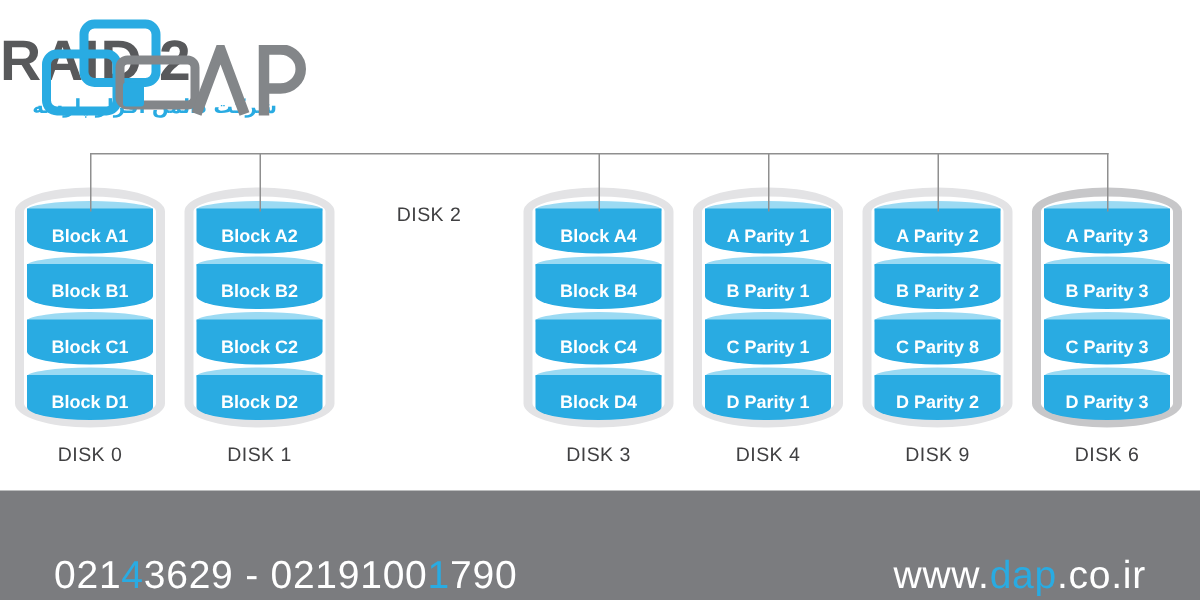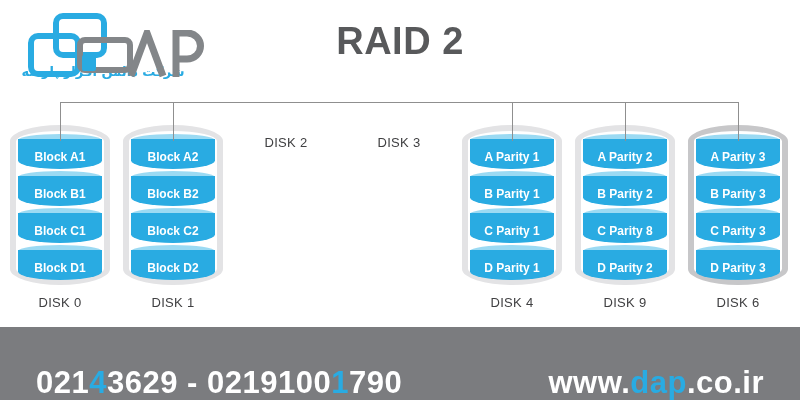--- a/index.html
+++ b/index.html
@@ -15,21 +15,21 @@
   .sq-left{left:8px; top:29px;width:53px;height:44px;border:6px solid #29abe2;border-radius:10px;z-index:2;}
   .sq-gray{left:57px;top:33px;width:56px;height:36px;border:6px solid #838689;border-radius:8px;z-index:3;}
   .sq-tab {left:62px;top:51px;width:14px;height:16px;background:#29abe2;border-radius:2px;z-index:4;}
   .logo-letters{position:absolute;left:108px;top:26px;width:76px;height:48px;z-index:3;}
   .logo-caption{
     position:absolute;left:0;right:4px;top:60px;text-align:center;
     color:#29abe2;font-size:13px;font-weight:bold;direction:rtl;
     font-family:"DejaVu Sans","Liberation Sans",sans-serif;
   }
   .page-title{
-    position:absolute;left:0;right:0;top:20px;margin:0;text-align:center;
+    position:absolute;left:0;right:0;top:20px;margin:0;text-align:left;
     font-size:38px;font-weight:bold;color:#58595b;letter-spacing:0.5px;
   }
 
   
   .bus-line{position:absolute;left:60px;top:102px;width:679px;height:1px;background:#8f8f8f;}
   .disks{position:absolute;left:10px;top:125px;display:flex;gap:13px;}
   .disk{width:100px;flex:0 0 100px;}
   .cyl{
     position:relative;box-sizing:border-box;width:100px;height:160px;
     background:#ffffff;border:6px solid #e3e3e5;border-radius:50px/16px;
@@ -52,21 +52,21 @@
     margin-top:10px;text-align:center;color:#404042;
     font-size:13px;font-weight:normal;letter-spacing:0.3px;
   }
 
   
   .footer{
     position:absolute;left:0;right:0;top:327px;bottom:0;background:#7b7c7f;
     display:flex;align-items:center;justify-content:space-between;
     padding:0 36px;box-sizing:border-box;
   }
-  .phone,.site{color:#ffffff;font-size:31px;font-weight:bold;letter-spacing:0.5px;margin-top:39px;}
+  .phone,.site{color:#ffffff;font-size:26px;font-weight:normal;letter-spacing:0.5px;margin-top:39px;}
   .phone span,.site span{white-space:pre;}
   .accent{color:#29abe2;}
 </style>
 </head>
 <body>
 
 <div class="canvas">
 
   <div class="logo">
     <div class="sq sq-top"></div>
@@ -126,20 +126,39 @@
               <div class="blk-top"></div>
               <div class="blk-body">Block D2</div>
             </div>
           </div>
           <div class="disk-label">DISK 1</div>
         </div>
         <div class="disk">
           <div class="disk-label">DISK 2</div>
         </div>
         <div class="disk">
+          <div class="cyl">
+            <div class="stub"></div>
+            <div class="block">
+              <div class="blk-top"></div>
+              <div class="blk-body">Block A4</div>
+            </div>
+            <div class="block">
+              <div class="blk-top"></div>
+              <div class="blk-body">Block B4</div>
+            </div>
+            <div class="block">
+              <div class="blk-top"></div>
+              <div class="blk-body">Block C4</div>
+            </div>
+            <div class="block">
+              <div class="blk-top"></div>
+              <div class="blk-body">Block D4</div>
+            </div>
+          </div>
           <div class="disk-label">DISK 3</div>
         </div>
         <div class="disk">
           <div class="cyl">
             <div class="stub"></div>
             <div class="block">
               <div class="blk-top"></div>
               <div class="blk-body">A Parity 1</div>
             </div>
             <div class="block">

